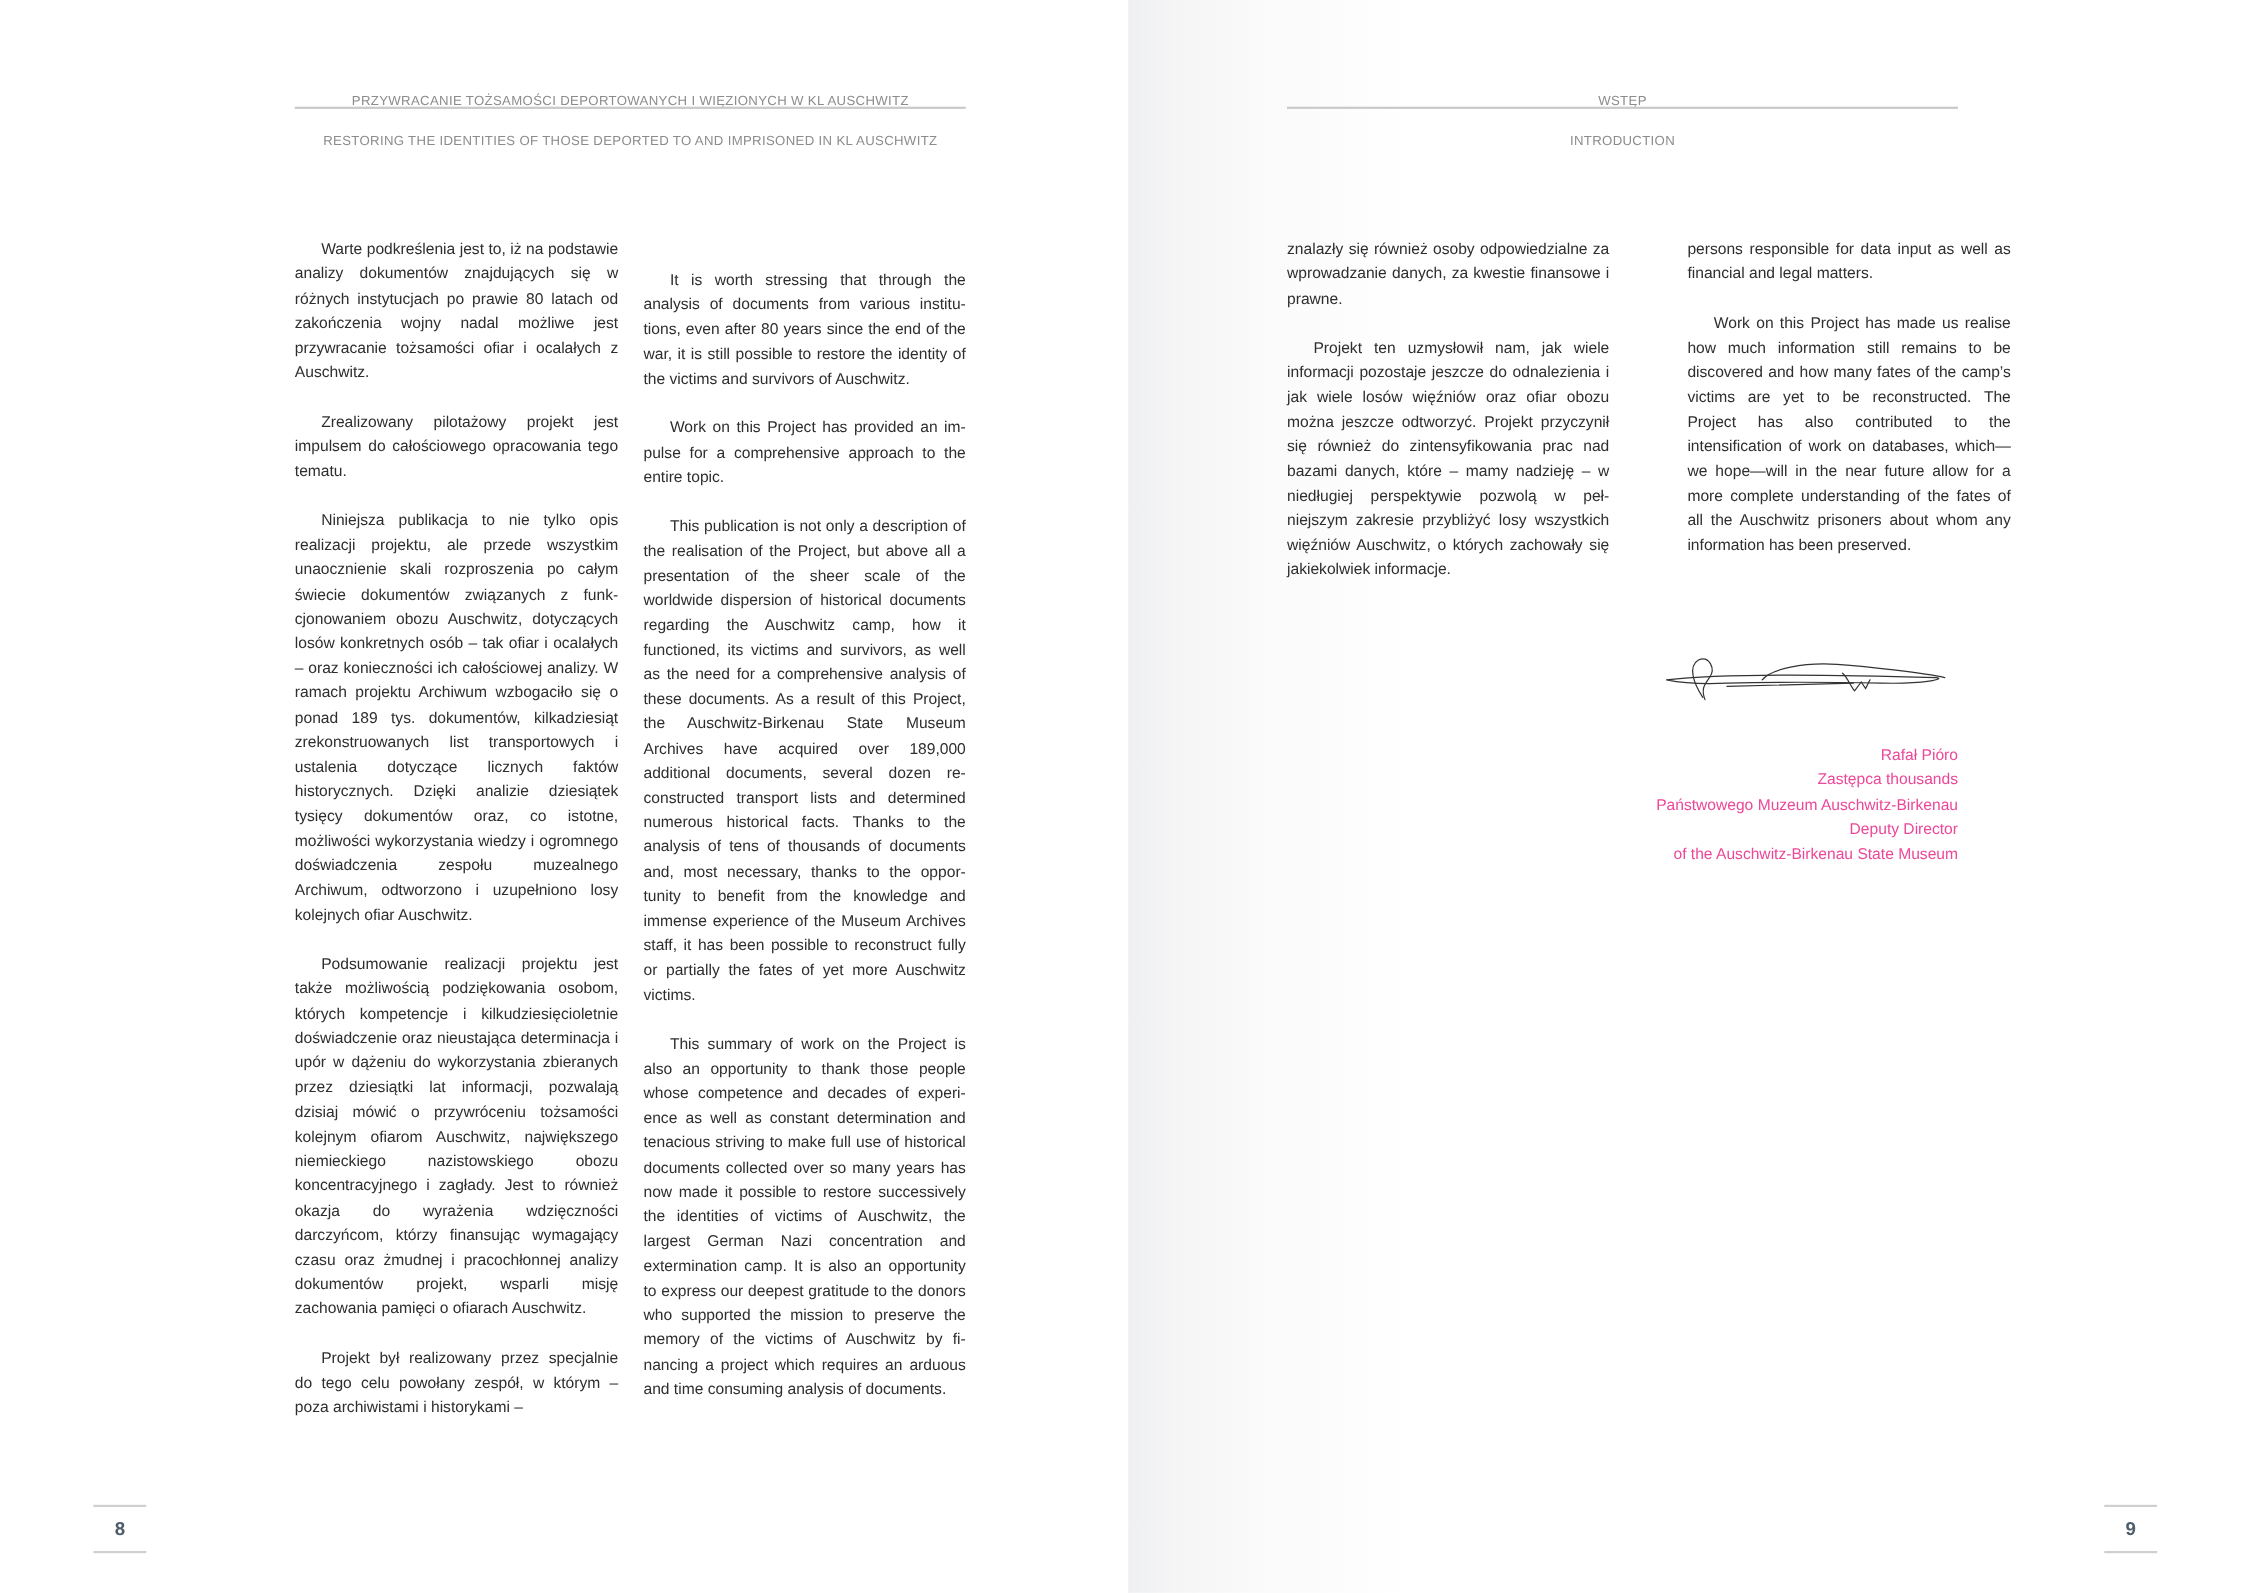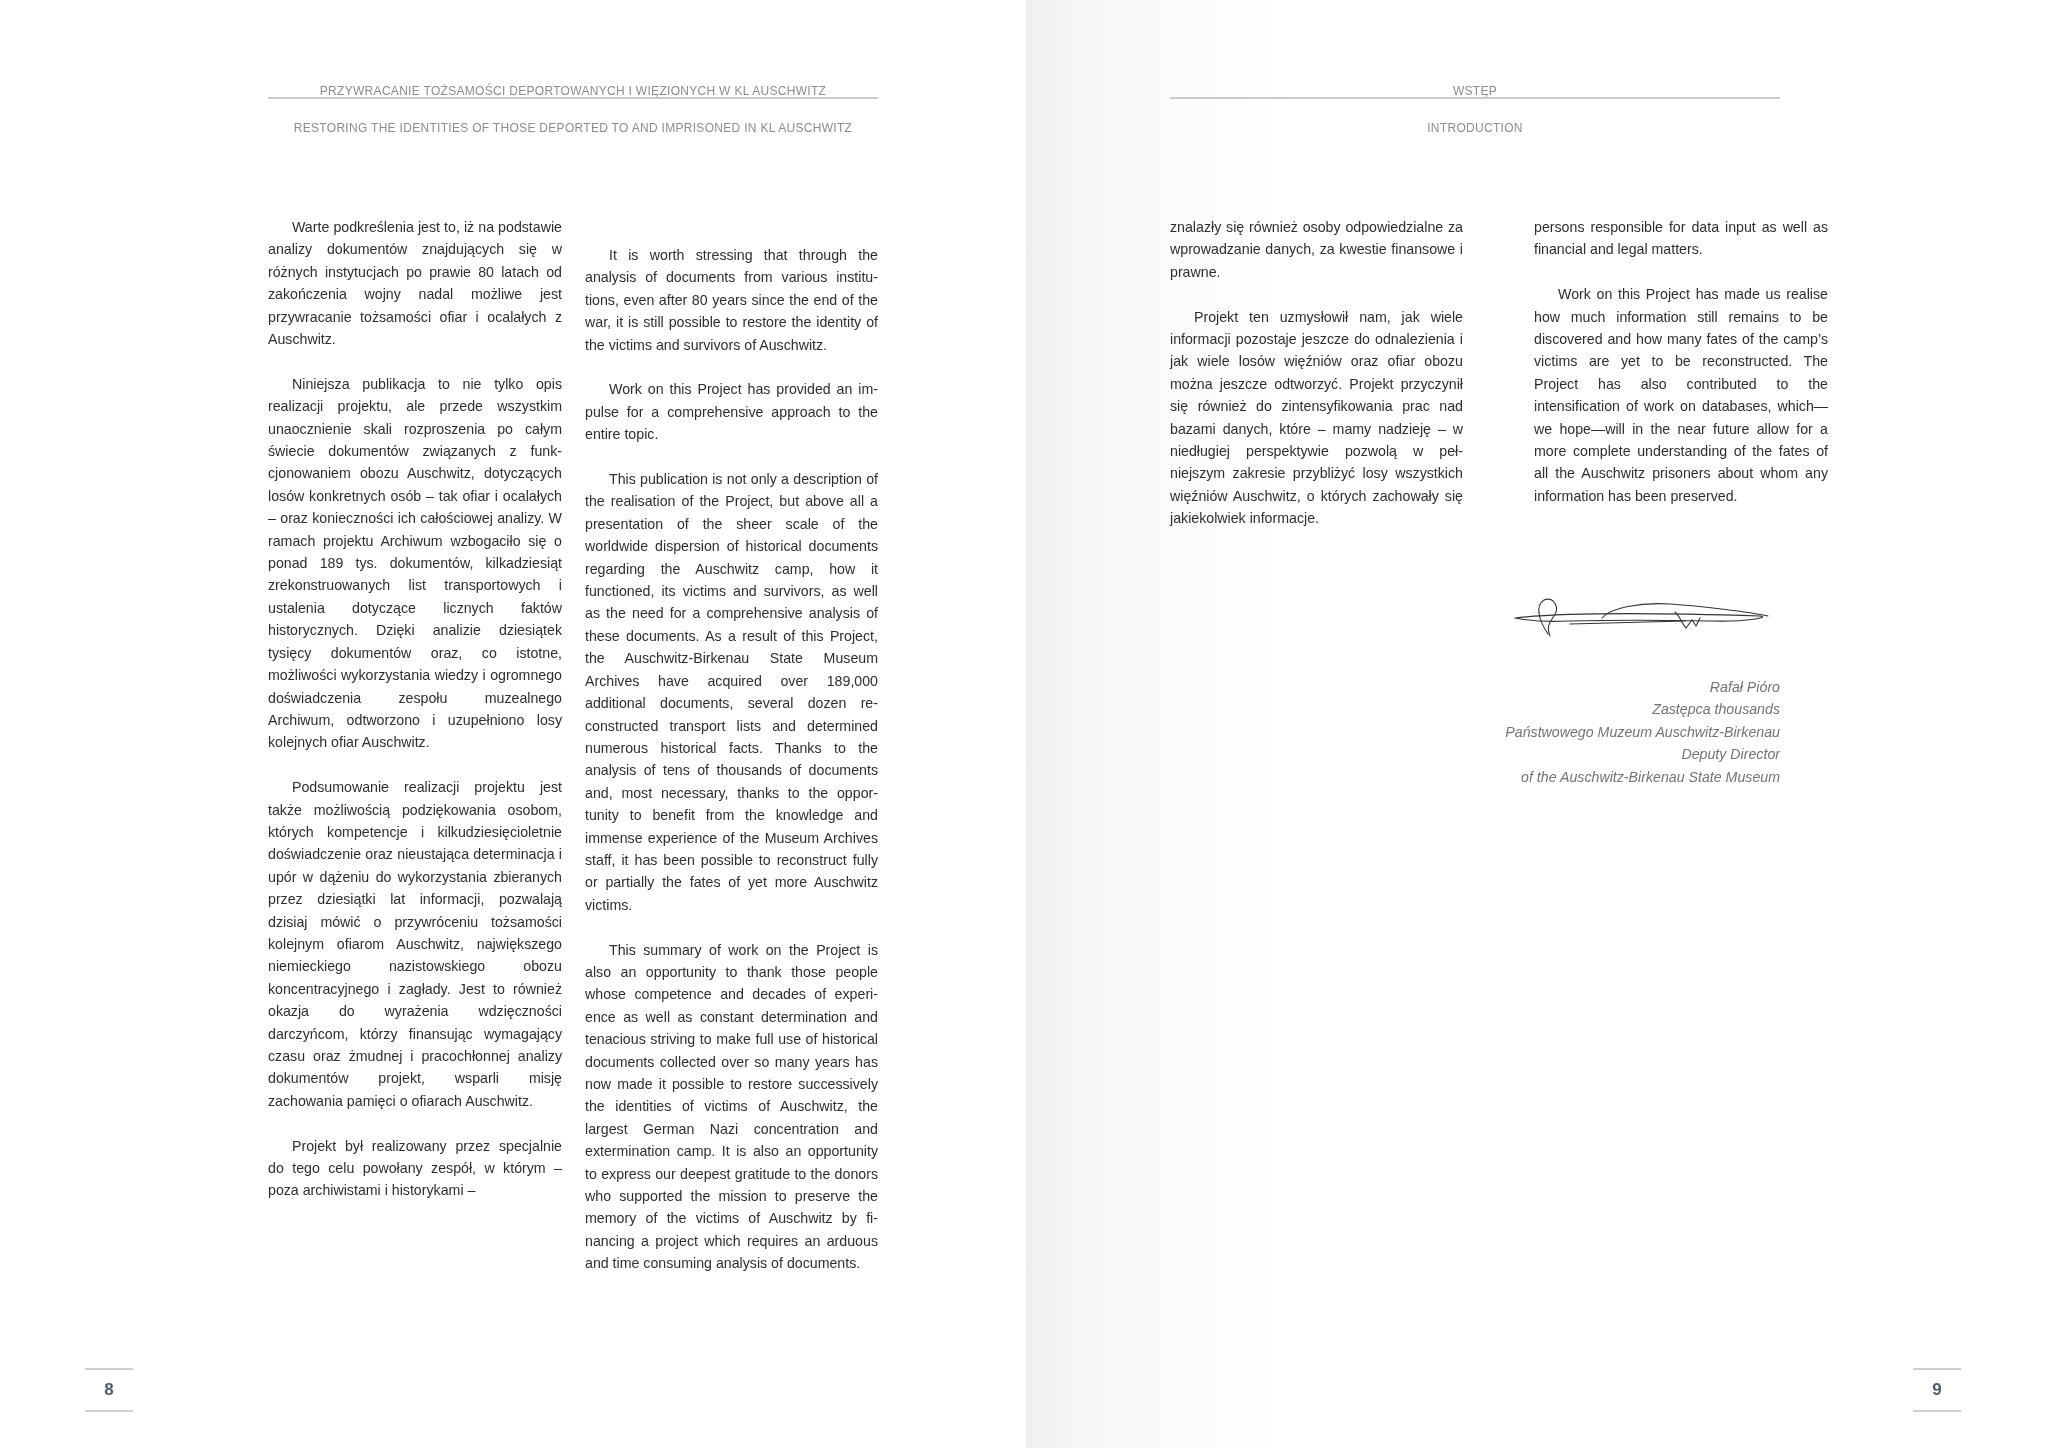--- a/index.html
+++ b/index.html
@@ -23,41 +23,42 @@
     position: absolute; top: 216px;
     font-size: 14.2px; line-height: 22.4px; text-align: justify;
     hyphens: manual; color: #2e2e2e;
   }
   .col p { margin: 0 0 22.4px 0; text-indent: 24px; }
   .col p:last-child { margin-bottom: 0; }
   .col p.cont { text-indent: 0; }
   .signature { position: absolute; left: 1510px; top: 594px; width: 270px; height: 50px; }
   .sig-block {
     position: absolute; right: 268px; top: 676px; text-align: right;
-    font-size: 14.2px; line-height: 22.4px; color: #737373; font-style: italic;
+    font-size: 14.2px; line-height: 22.4px; color: #ec4899;
   }
   .sig-block div { white-space: nowrap; }
   .pagenum {
     position: absolute; top: 1368px; width: 48px; height: 40px;
     border-top: 2px solid #cfcfcf; border-bottom: 2px solid #cfcfcf;
     display: flex; align-items: center; justify-content: center;
     font-weight: bold; font-size: 17px; color: #4d5d6a;
   }
   .spine { position: absolute; left: 1026px; top: 0; width: 1px; height: 1448px; background: #e6e7e9; }
 </style>
 </head>
 <body>
 
 <div class="page page-left">
   <div class="running-head rh-top" style="left:268px; width:610px;">PRZYWRACANIE TOŻSAMOŚCI DEPORTOWANYCH I WIĘZIONYCH W KL AUSCHWITZ</div>
   <div class="rh-rule" style="left:268px; width:610px;"></div>
   <div class="running-head rh-bottom" style="left:268px; width:610px;">RESTORING THE IDENTITIES OF THOSE DEPORTED TO AND IMPRISONED IN KL AUSCHWITZ</div>
 
   <div class="col" style="left:268px; width:294px;">
     <p>Warte podkreślenia jest to, iż na pod­stawie analizy dokumentów znajdujących się w różnych instytucjach po prawie 80 la­tach od zakończenia wojny nadal możliwe jest przywracanie tożsamości ofiar i ocala­łych z Auschwitz.</p>
+    <p>Zrealizowany pilotażowy projekt jest impulsem do całościowego opracowania tego tematu.</p>
     <p>Niniejsza publikacja to nie tylko opis realizacji projektu, ale przede wszystkim unaocznienie skali rozproszenia po całym świecie dokumentów związanych z funk­cjonowaniem obozu Auschwitz, dotyczą­cych losów konkretnych osób – tak ofiar i ocalałych – oraz konieczności ich cało­ściowej analizy. W ramach projektu Archi­wum wzbogaciło się o ponad 189 tys. do­kumentów, kilkadziesiąt zrekonstruowa­nych list transportowych i ustalenia doty­czące licznych faktów historycznych. Dzię­ki analizie dziesiątek tysięcy dokumentów oraz, co istotne, możliwości wykorzysta­nia wiedzy i ogromnego doświadczenia zespołu muzealnego Archiwum, odtwo­rzono i uzupełniono losy kolejnych ofiar Auschwitz.</p>
     <p>Podsumowanie realizacji projektu jest także możliwością podziękowania oso­bom, których kompetencje i kilkudziesię­cioletnie doświadczenie oraz nieustająca determinacja i upór w dążeniu do wyko­rzystania zbieranych przez dziesiątki lat in­formacji, pozwalają dzisiaj mówić o przy­wróceniu tożsamości kolejnym ofiarom Auschwitz, największego niemieckiego na­zistowskiego obozu koncentracyjnego i za­głady. Jest to również okazja do wyrażenia wdzięczności darczyńcom, którzy finansu­jąc wymagający czasu oraz żmudnej i pra­cochłonnej analizy dokumentów projekt, wsparli misję zachowania pamięci o ofia­rach Auschwitz.</p>
     <p>Projekt był realizowany przez specjal­nie do tego celu powołany zespół, w któ­rym – poza archiwistami i historykami –</p>
   </div>
 
   <div class="col" style="left:585px; width:293px;margin-top:28px;">
     <p>It is worth stressing that through the analysis of documents from various institu­tions, even after 80 years since the end of the war, it is still possible to restore the identity of the victims and survivors of Auschwitz.</p>
     <p>Work on this Project has provided an im­pulse for a comprehensive approach to the entire topic.</p>
     <p>This publication is not only a description of the realisation of the Project, but above all a presentation of the sheer scale of the worldwide dispersion of historical docu­ments regarding the Auschwitz camp, how it functioned, its victims and survivors, as well as the need for a comprehensive analy­sis of these documents. As a result of this Project, the Auschwitz-Birkenau State Mu­seum Archives have acquired over 189,000 additional documents, several dozen re­constructed transport lists and determined numerous historical facts. Thanks to the analysis of tens of thousands of documents and, most necessary, thanks to the oppor­tunity to benefit from the knowledge and immense experience of the Museum Ar­chives staff, it has been possible to recon­struct fully or partially the fates of yet more Auschwitz victims.</p>
     <p>This summary of work on the Project is also an opportunity to thank those people whose competence and decades of experi­ence as well as constant determination and tenacious striving to make full use of histori­cal documents collected over so many years has now made it possible to restore succes­sively the identities of victims of Auschwitz, the largest German Nazi concentration and extermination camp. It is also an opportunity to express our deepest gratitude to the do­nors who supported the mission to preserve the memory of the victims of Auschwitz by fi­nancing a project which requires an arduous and time consuming analysis of documents.</p>

